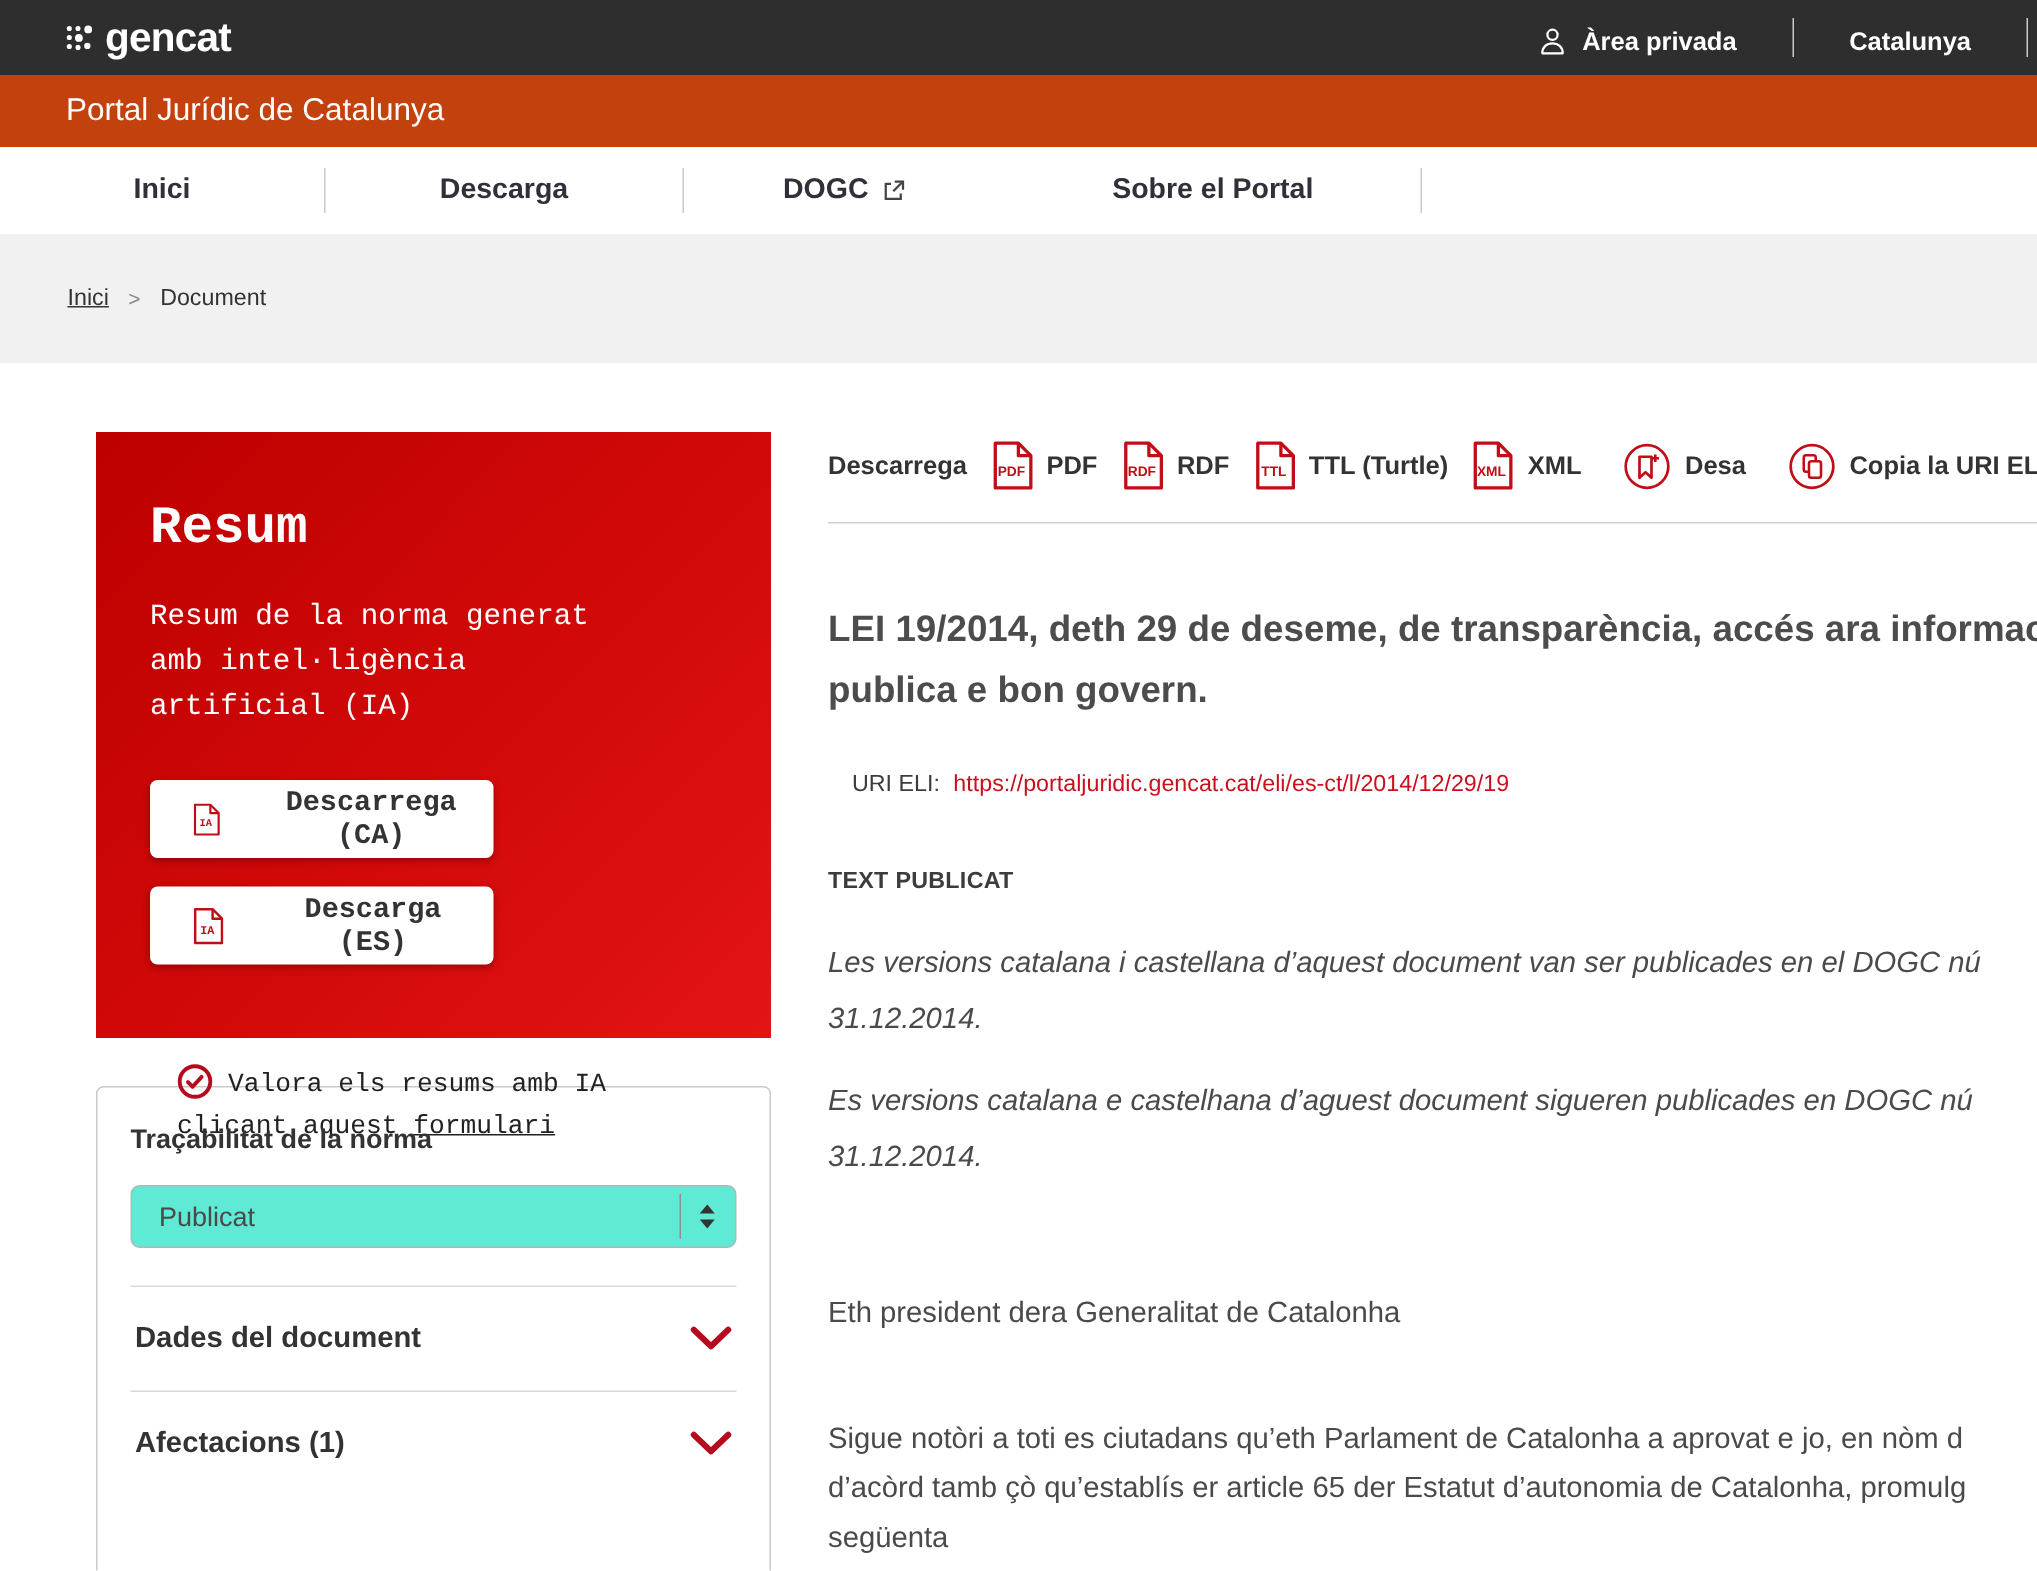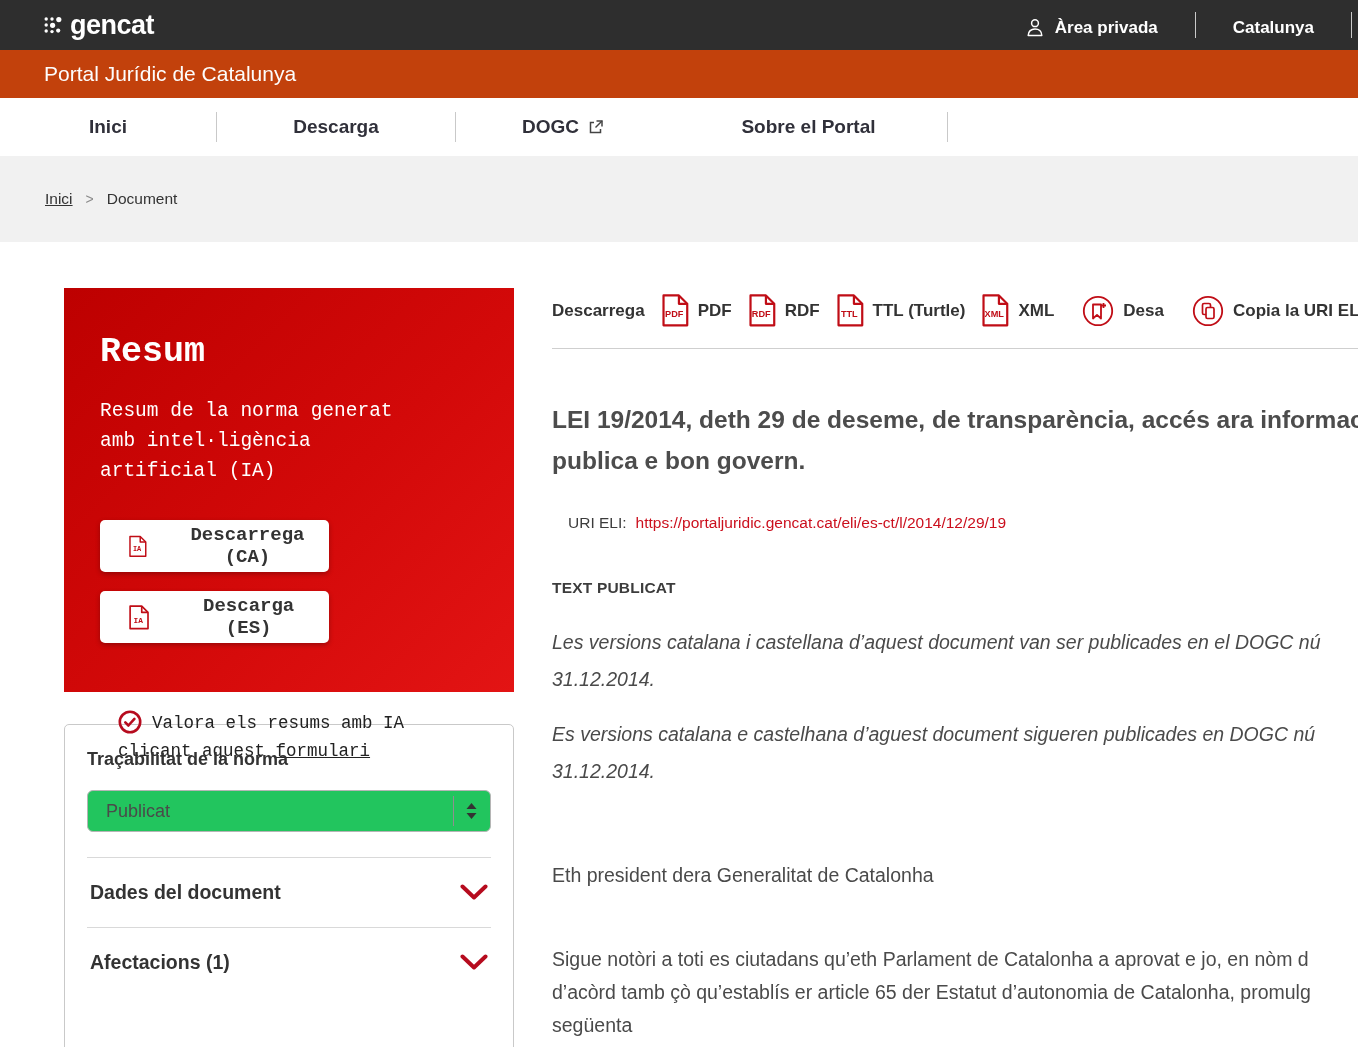--- a/index.html
+++ b/index.html
@@ -34,21 +34,21 @@
   .resum-title{font-size:35px;font-weight:700;margin:0 0 24px;}
   .resum-desc{font-size:19.5px;line-height:30px;margin:0;max-width:335px;}
   .dl-btns{margin-top:34px;display:flex;flex-direction:column;gap:19px;}
   .dl-btn{width:229px;height:52px;background:#fff;border:0;border-radius:5px;display:flex;align-items:center;gap:31px;padding:0 12px 0 29px;box-sizing:border-box;font-size:19px;font-weight:700;color:#333;box-shadow:0 2px 5px rgba(0,0,0,.28);cursor:pointer;font-family:inherit;}
   .valora{margin-top:53px;width:377px;box-sizing:border-box;background:#fff;color:#222;padding:13px 18px 15px;font-size:17.5px;line-height:28px;}
   .valora svg{vertical-align:-6px;margin-right:10px;}
   .valora a{color:#222;text-decoration:underline;cursor:pointer;text-align:center;}
   
   .side-card{margin-top:32px;border:1px solid #c9c9c9;border-radius:5px;padding:24px 22px 60px;box-sizing:border-box;width:450px;height:430px;background:#fff;}
   .side-card h3{margin:0 0 20px;font-size:18px;font-weight:700;color:#333;}
-  .selectbox{height:42px;border:1px solid #b5b5b5;border-radius:6px;display:flex;align-items:center;justify-content:space-between;padding:0 12px 0 18px;font-size:18px;color:#4a4a4a;background:#22c55e;cursor:pointer;box-sizing:border-box;}
+  .selectbox{height:42px;border:1px solid #b5b5b5;border-radius:6px;display:flex;align-items:center;justify-content:space-between;padding:0 12px 0 18px;font-size:18px;color:#4a4a4a;background:#5eead4;cursor:pointer;box-sizing:border-box;}
   .select-ctrl{display:flex;align-items:center;gap:11px;}
   .vline{width:1px;background:#8f8f8f;height:30px;}
   .card-div{border:0;border-top:1px solid #d9d9d9;margin:25px 0 0;}
   .card-row{display:flex;justify-content:space-between;align-items:center;padding:23px 3px;font-size:19.5px;font-weight:700;color:#333;cursor:pointer;}
   
   .toolbar{display:flex;align-items:center;gap:17px;margin-top:6px;font-size:17px;font-weight:700;color:#333;}
   .fmt{display:flex;align-items:center;gap:9px;cursor:pointer;}
   .tool{display:flex;align-items:center;gap:9px;margin-left:11px;cursor:pointer;}
   .rule{border:0;border-top:1px solid #cfcfcf;margin:21px 0 0;width:1200px;}
   .doc-title{margin-top:50px;font-size:24.5px;line-height:41px;font-weight:600;color:#4c4c4c;}

